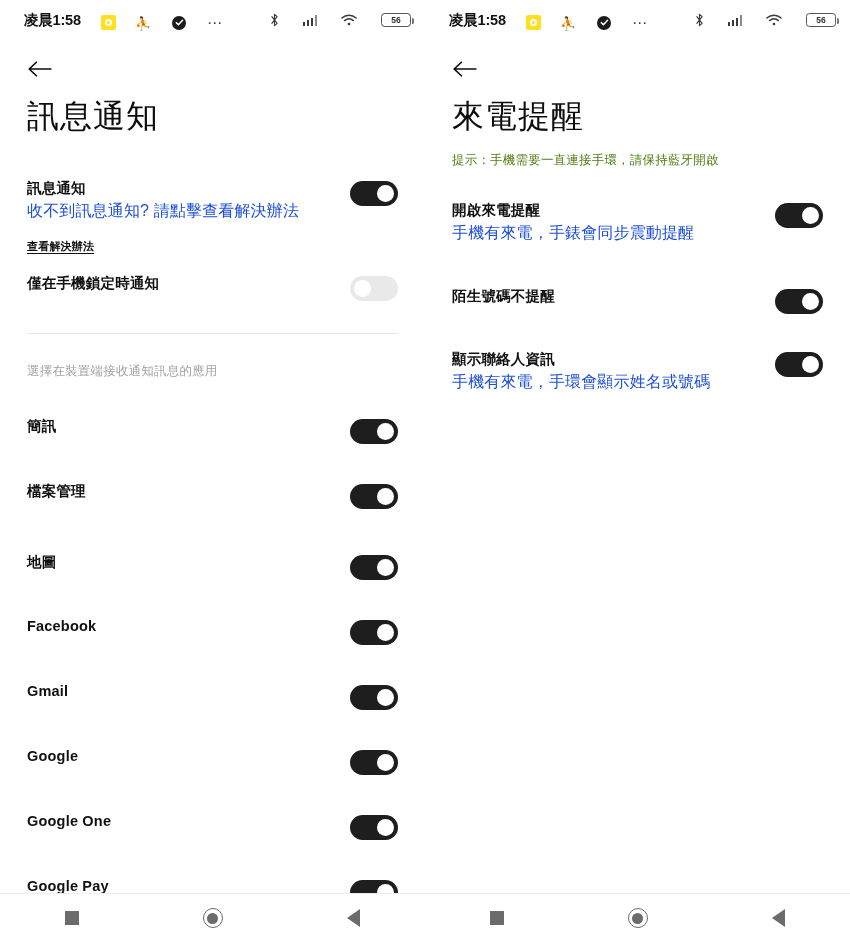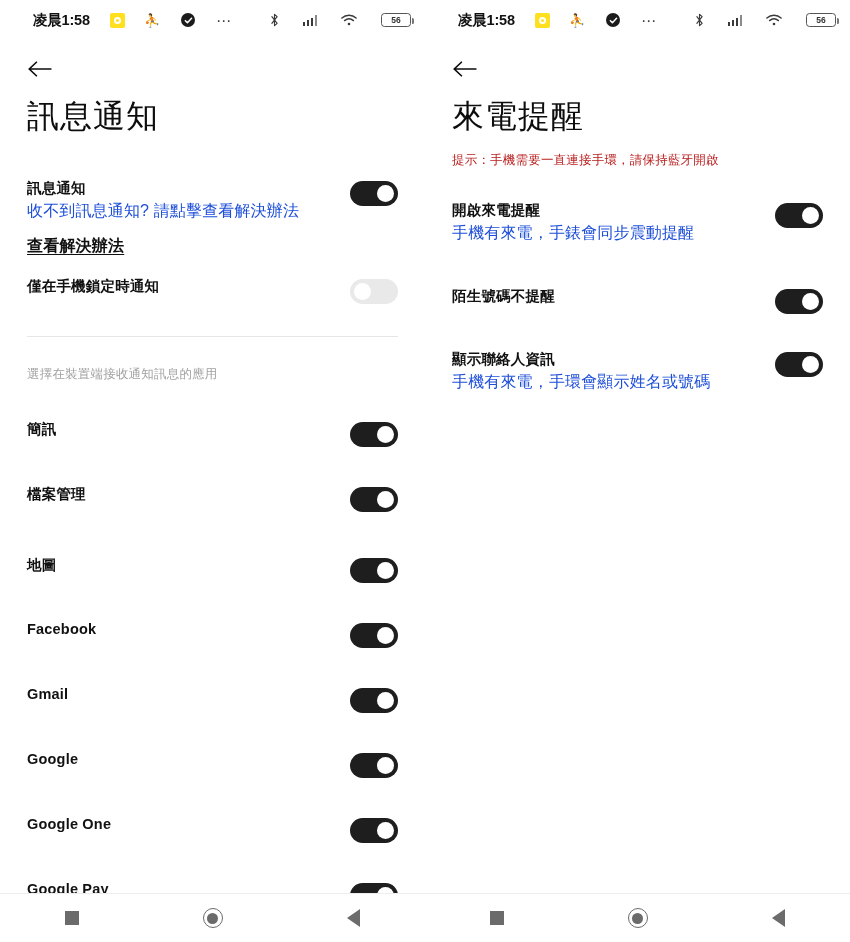--- a/index.html
+++ b/index.html
@@ -10,21 +10,21 @@
     -webkit-font-smoothing:antialiased;
   }
   .screens { display:flex; width:850px; height:942px; }
   .panel { width:425px; height:942px; background:#fff; position:relative; overflow:hidden; }
 
   
   .statusbar {
     height:40px; display:flex; align-items:center;
     padding:0 14px 0 24px; gap:0;
   }
-  .sb-left { display:flex; align-items:center; gap:20px; flex:1;margin-left:9px; }
+  .sb-left { display:flex; align-items:flex-end; gap:20px; flex:1; }
   .sb-time { font-size:14.5px; font-weight:700; color:#111; letter-spacing:-0.2px; white-space:nowrap; }
   .ic-yellow {
     width:15px; height:15px; background:#ffe01f; border-radius:2px;
     display:flex; align-items:center; justify-content:center;
   }
   .ic-yellow i { width:7px; height:7px; border:2px solid #fff; border-radius:50%; display:block; }
   .ic-m { font-size:13px; color:#4a4a4a; line-height:1; font-family:"DejaVu Sans",sans-serif; }
   .ic-check {
     width:14px; height:14px; border-radius:50%; background:#1b1b1b;
     display:flex; align-items:center; justify-content:center;
@@ -53,21 +53,21 @@
   .back-btn {
     width:34px; height:30px; display:flex; align-items:center;
     background:none; border:none; cursor:pointer; padding:0;
   }
   .back-btn svg { display:block; }
   .page-title {
     font-size:32px; font-weight:400; color:#0d0d0d;
     padding:14px 0 0 27px; letter-spacing:1px; line-height:1.15;
   }
   .page-hint {
-    font-size:12.5px; color:#b91c1c; padding:17px 24px 0 27px;
+    font-size:12.5px; color:#4d7c0f; padding:17px 24px 0 27px;
     letter-spacing:0.2px; line-height:1.4;
   }
 
   
   .rows { padding:0 27px; }
   .row {
     display:flex; align-items:flex-start; justify-content:space-between;
     cursor:pointer;
   }
   .row-texts { padding-right:14px; flex:1; min-width:0; }
@@ -83,21 +83,21 @@
   .toggle.off { background:#e9e9e9; }
   .toggle .knob {
     position:absolute; top:4px; width:17px; height:17px;
     border-radius:50%; background:#fff;
   }
   .toggle.on  .knob { right:4px; }
   .toggle.off .knob { left:4px; }
 
   .link-row { padding:0 27px; margin-top:14px; }
   .link {
-    font-size:16px; font-weight:700; color:#111; text-decoration:underline;
+    font-size:11px; font-weight:700; color:#111; text-decoration:underline;
     text-underline-offset:3px; cursor:pointer; letter-spacing:0.2px;
   }
   .divider { height:1px; background:#e6e6e6; margin:0 27px; }
   .section-label {
     font-size:12.5px; color:#a2a2a2; padding:0 27px;
     letter-spacing:0.2px;
   }
 
   
   .app-row {

